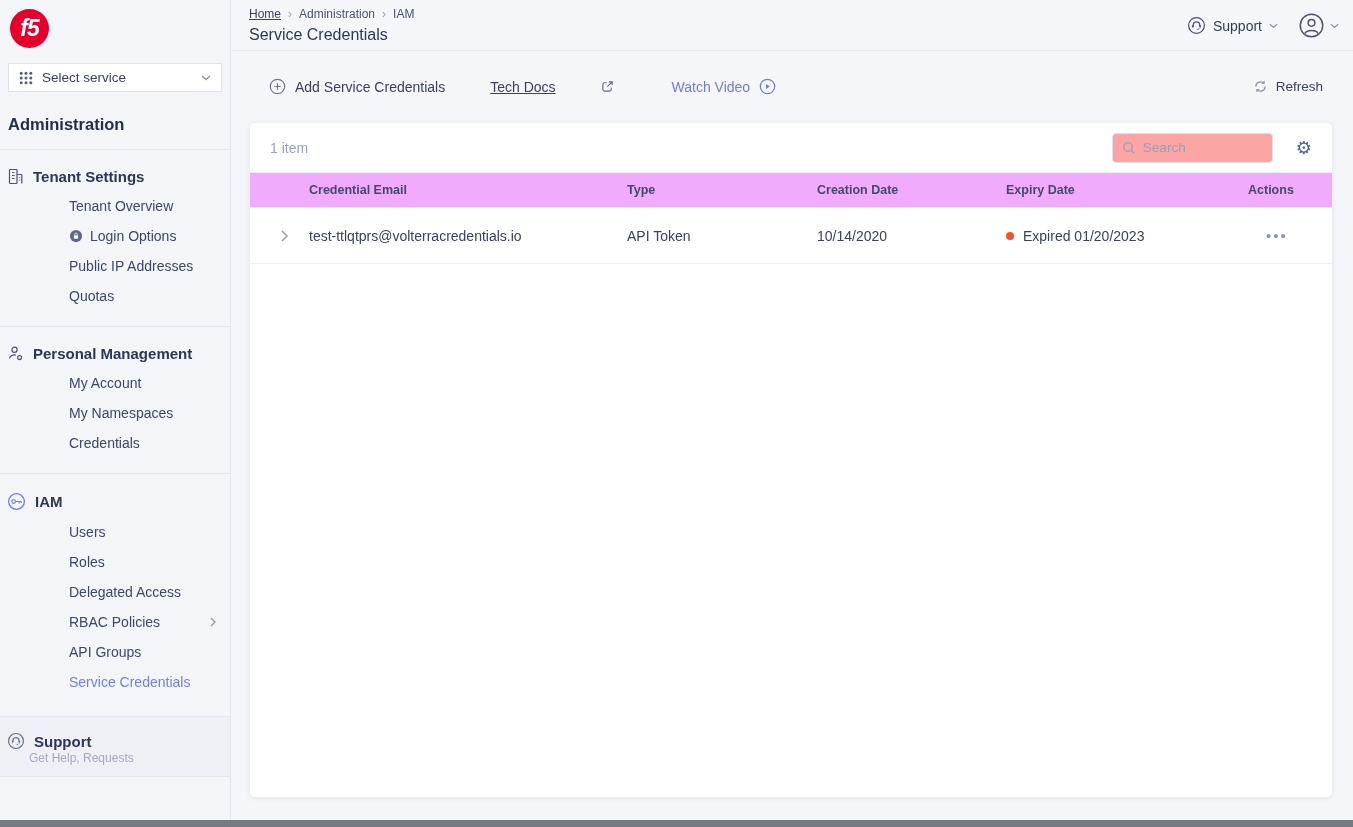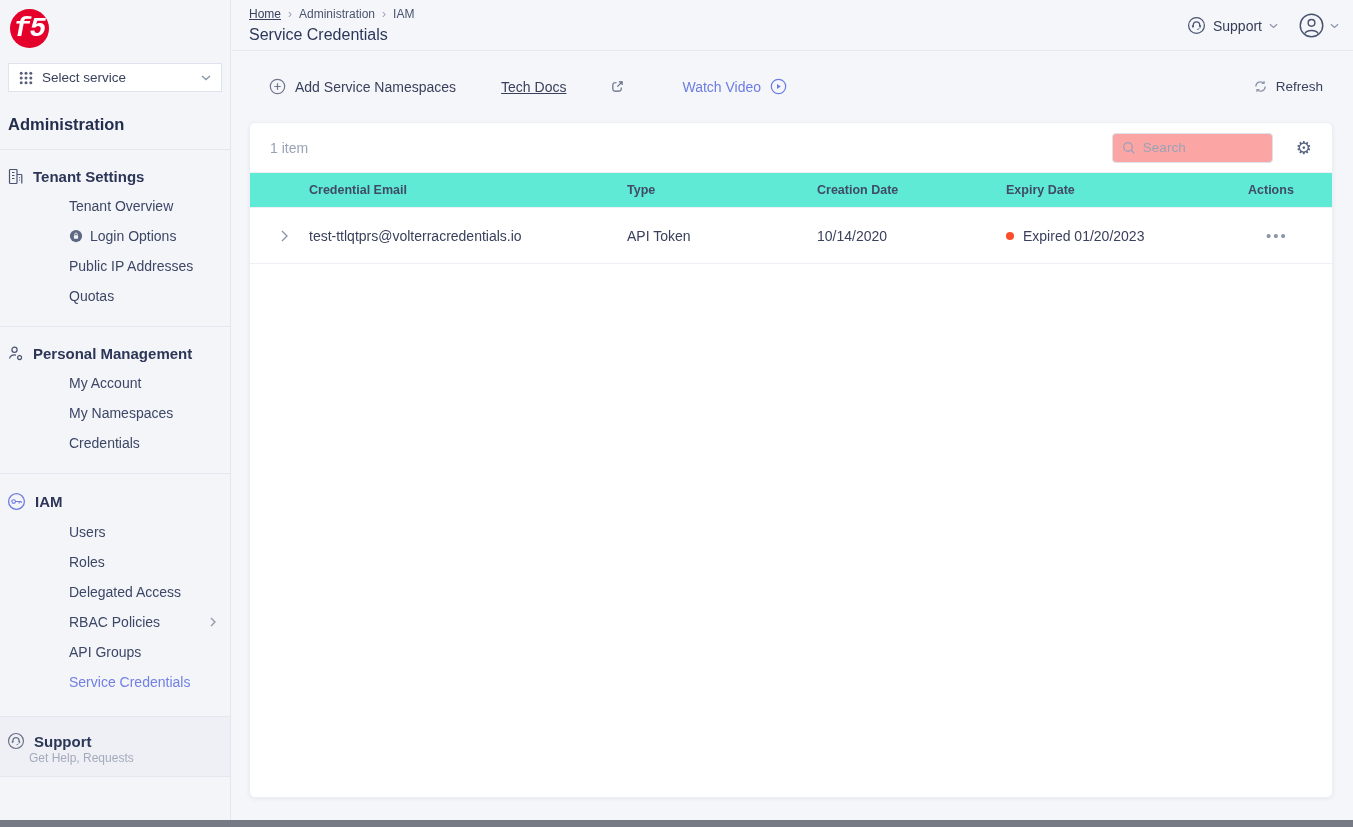--- a/index.html
+++ b/index.html
@@ -11,22 +11,22 @@
     position:relative;
   }
   
   .sidebar {
     position:absolute; left:0; top:0; bottom:7px; width:231px;
     background:#f4f5f9; border-right:1px solid #e3e6ef;
   }
   .logo {
     margin:9px 0 0 10px; width:39px; height:39px; border-radius:50%;
     background:#e4002b; color:#fff; display:flex; align-items:center; justify-content:center;
-    font-weight:bold; font-style:italic; font-size:28px; cursor:pointer;
-    font-family:Liberation Mono, monospace; letter-spacing:-1px;
+    font-weight:bold; font-style:italic; font-size:23px; cursor:pointer;
+    font-family:Liberation Sans, sans-serif; letter-spacing:-1px;
   }
   .service-select {
     margin:15px 8px 0 8px; height:29px; background:#fff;
     border:1px solid #dfe3ee; border-radius:0; display:flex; align-items:center;
     padding:0 10px; gap:9px; cursor:pointer;
   }
   .service-select .label { font-size:13.5px; color:#39415c; flex:1; }
   .sidebar-heading {
     margin:23px 8px 0 8px; font-size:16.5px; font-weight:bold; color:#232e4e;
   }
@@ -88,21 +88,21 @@
   .searchbox input {
     border:none; outline:none; width:100%; font-size:13.5px; color:#39415c;
     font-family:"Liberation Sans", sans-serif; background:transparent;
   }
   .searchbox input::placeholder { color:#9aa2b6; }
   .gear { margin-left:23px; font-size:18px; color:#5a6680; cursor:pointer; line-height:1; }
   .thead, .trow {
     display:grid; grid-template-columns:59px 318px 190px 189px 242px 1fr; align-items:center;
   }
   .thead {
-    height:36px; background:#5eead4; border-top:1px solid #eef0f6; border-bottom:1px solid #eef0f6;
+    height:36px; background:#f0abfc; border-top:1px solid #eef0f6; border-bottom:1px solid #eef0f6;
     font-size:12.5px; font-weight:bold; color:#414b66;
   }
   .trow { height:56px; border-bottom:1px solid #eef0f6; font-size:14px; color:#39415c; }
   .expander { padding-left:31px; cursor:pointer; display:flex; align-items:center; }
   .expiry-cell { display:flex; align-items:center; gap:9px; }
   .status-dot { width:8px; height:8px; border-radius:50%; background:#fa4e2b; flex:none; }
   .actions-cell { letter-spacing:2px; color:#8d95ab; font-size:15px; cursor:pointer; padding-left:18px; }
   
   .bottom-bar { position:absolute; left:0; right:0; bottom:0; height:7px; background:#757a84; }
   svg { display:block; flex:none; }
@@ -299,21 +299,21 @@
   </div>
 
   <div class="toolbar">
     <div class="tb-btn tb-add">
       <span>
         <svg width="17" height="17" viewBox="0 0 18 18" fill="none" stroke="#707890" stroke-width="1.3">
           <circle cx="9" cy="9" r="7.6"></circle>
             <path d="M9 5.6v6.8M5.6 9h6.8"></path>
         </svg>
       </span>
-      <span>Add Service Namespaces</span>
+      <span>Add Service Credentials</span>
     </div>
 
     <div class="tb-btn tb-docs">
       <span class="lbl">Tech Docs</span>
       <span>
         <svg width="13" height="13" viewBox="0 0 14 14" fill="none" stroke="#5a6680" stroke-width="1.2">
           <path d="M6 3H4a2 2 0 0 0-2 2v5a2 2 0 0 0 2 2h5a2 2 0 0 0 2-2V8"></path>
           <path d="M8.5 2H12v3.5M12 2L6.8 7.2"></path>
         </svg>
       </span>

